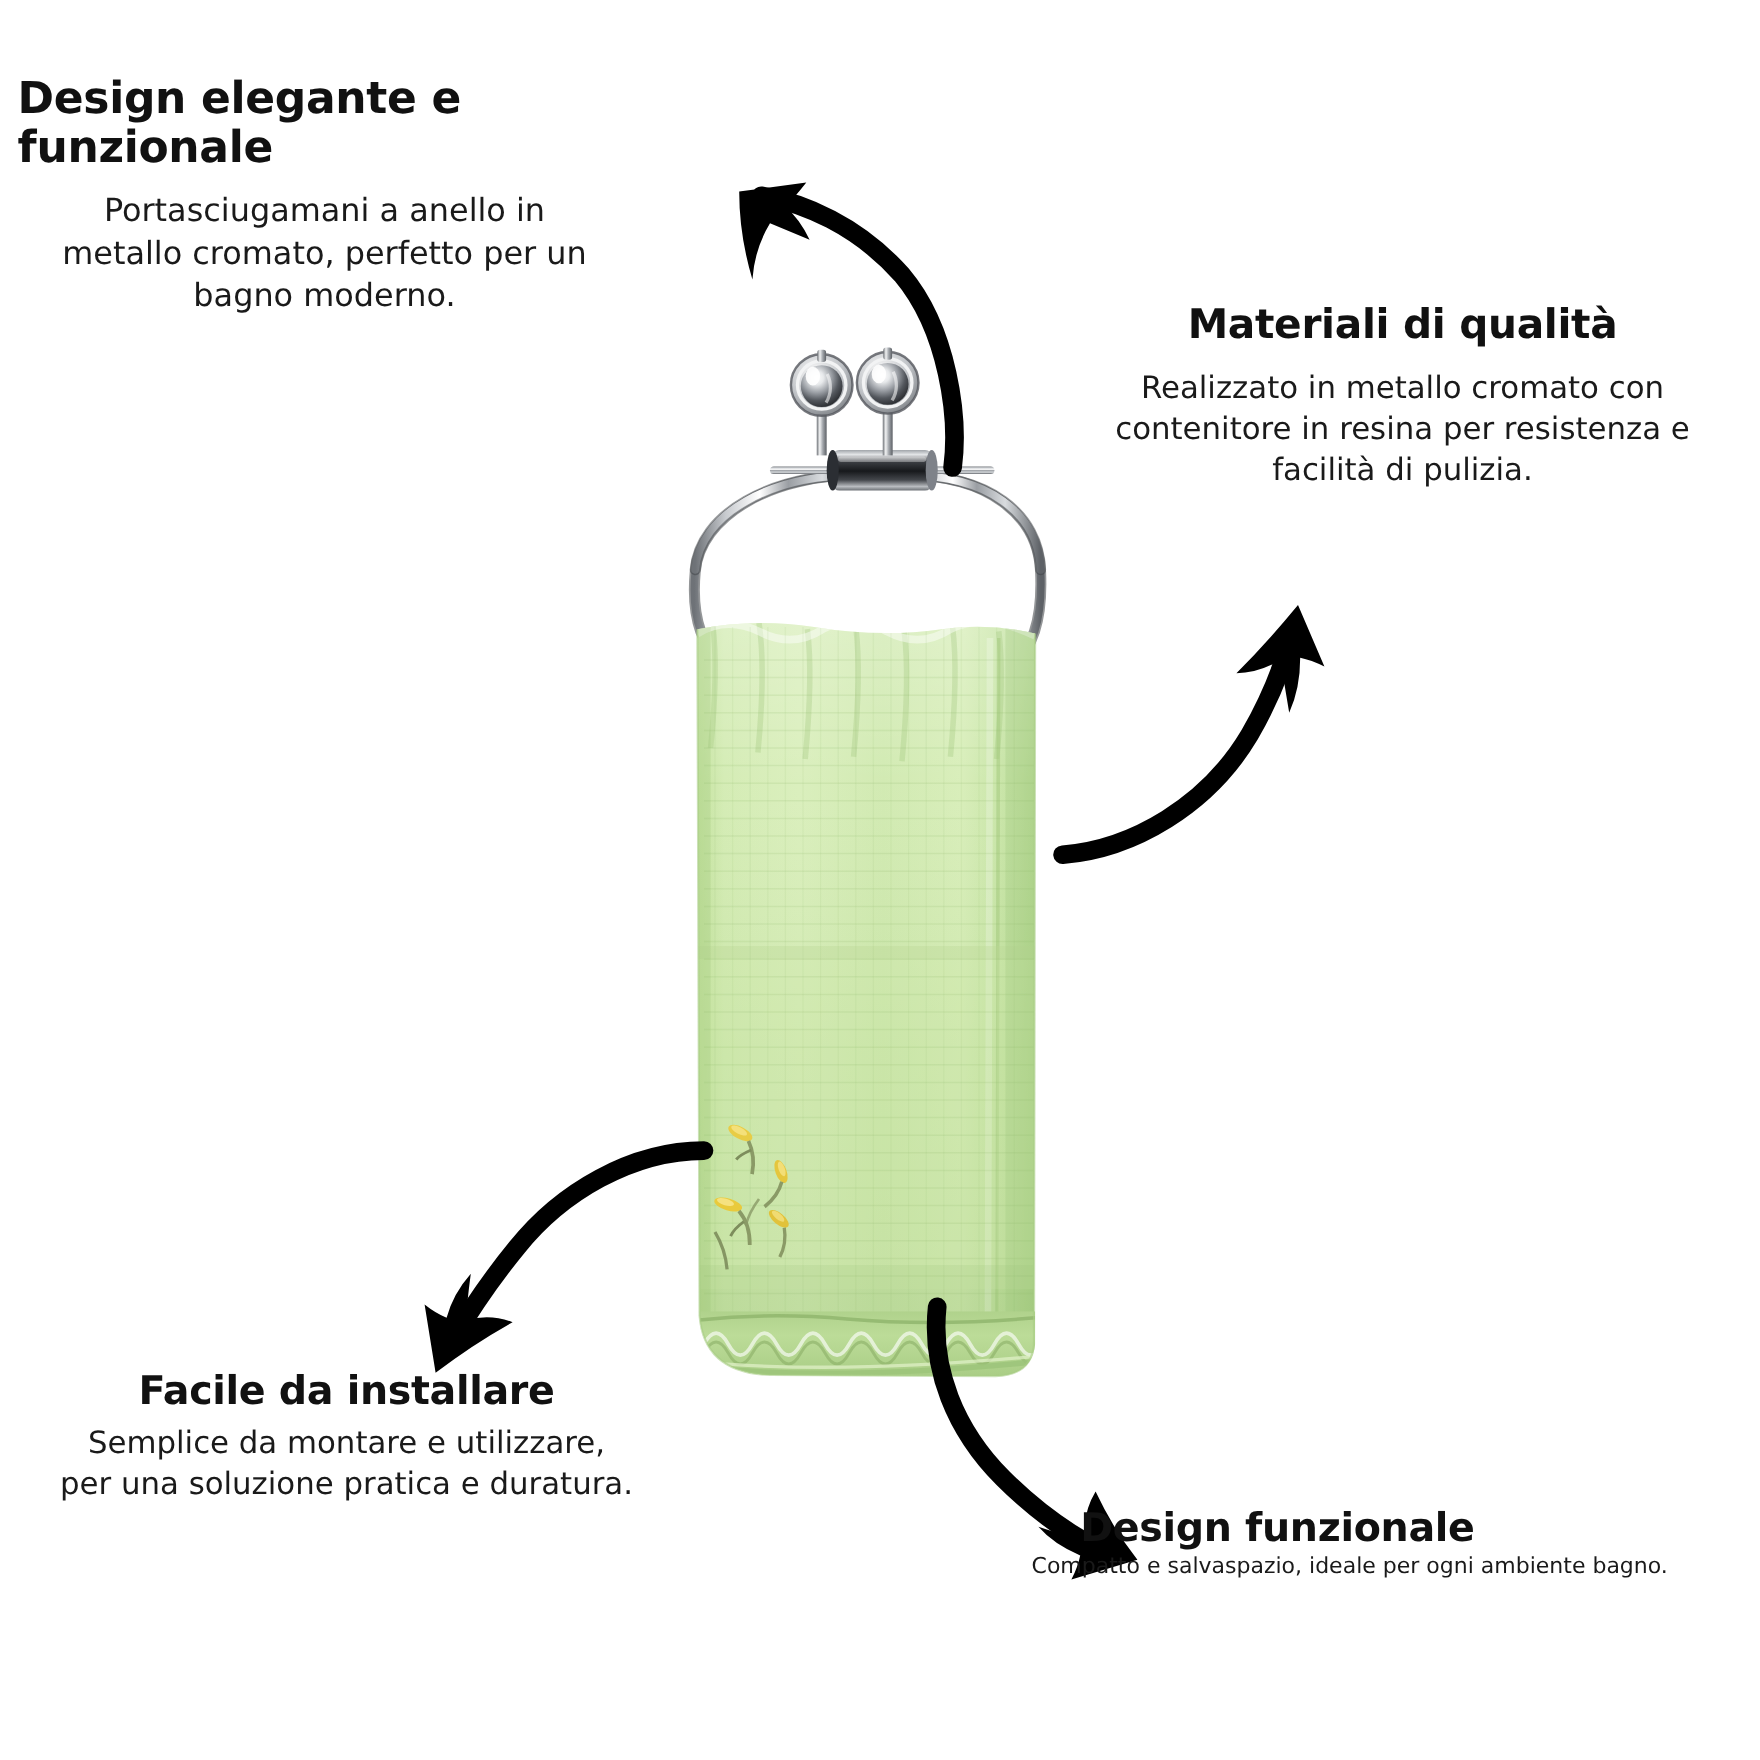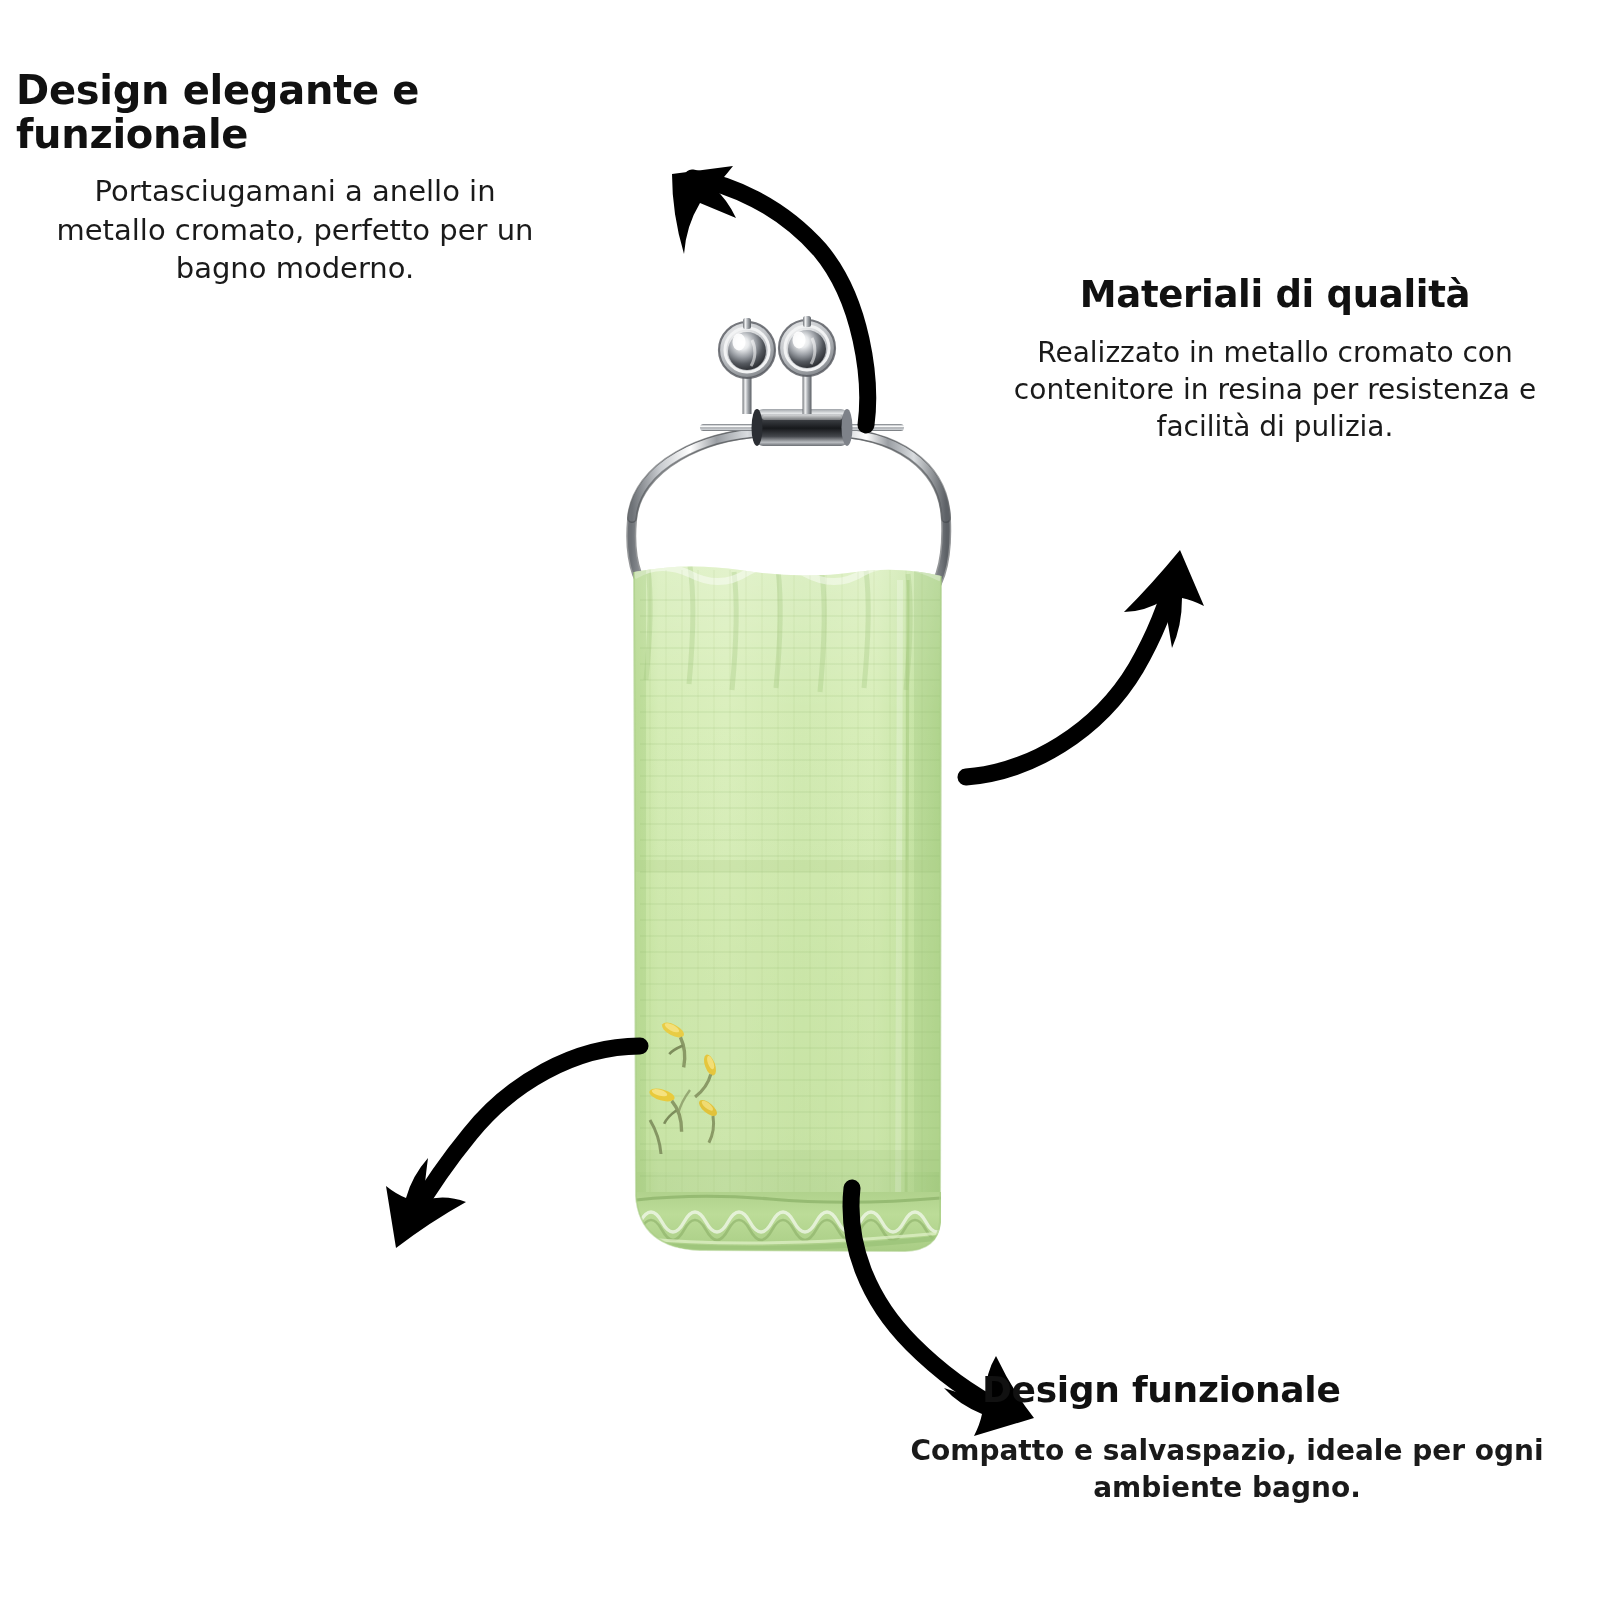--- a/index.html
+++ b/index.html
@@ -49,21 +49,21 @@
   #feat-facile {
     left: 35px; top: 1245px; width: 560px;
   }
   #feat-facile .f-title { font-size: 36px; text-align: center; }
   #feat-facile .f-body  { font-size: 28px; text-align: center; margin-top: 8px; padding: 0 18px; }
 
   #feat-funzionale {
     left: 862px; top: 1370px; width: 730px;
   }
   #feat-funzionale .f-title { font-size: 36px; padding-left: 120px; }
-  #feat-funzionale .f-body  { font-size: 28px; text-align: center; margin-top: 22px; padding: 0 10px; font-weight: bold; }
+  #feat-funzionale .f-body  { font-size: 20px; text-align: center; padding: 0 10px; }
 
   
   #product {
     position: absolute;
     left: 0; top: 0;
     width: 1600px; height: 1600px;
     pointer-events: none;
   }
   #arrows {
     position: absolute;
@@ -349,19 +349,23 @@
   <div class="feature" id="feat-design">
     <div class="f-title">Design elegante e funzionale</div>
     <div class="f-body">Portasciugamani a anello in metallo cromato, perfetto per un bagno moderno.</div>
   </div>
 
   <div class="feature" id="feat-materiali">
     <div class="f-title">Materiali di qualità</div>
     <div class="f-body">Realizzato in metallo cromato con contenitore in resina per resistenza e facilità di pulizia.</div>
   </div>
 
+  <div class="feature" id="feat-facile">
+    <div class="f-title">Facile da installare</div>
+    <div class="f-body">Semplice da montare e utilizzare, per una soluzione pratica e duratura.</div>
+  </div>
 
   <div class="feature" id="feat-funzionale">
     <div class="f-title">Design funzionale</div>
     <div class="f-body">Compatto e salvaspazio, ideale per ogni ambiente bagno.</div>
   </div>
 
 </div>
 
 </body></html>

